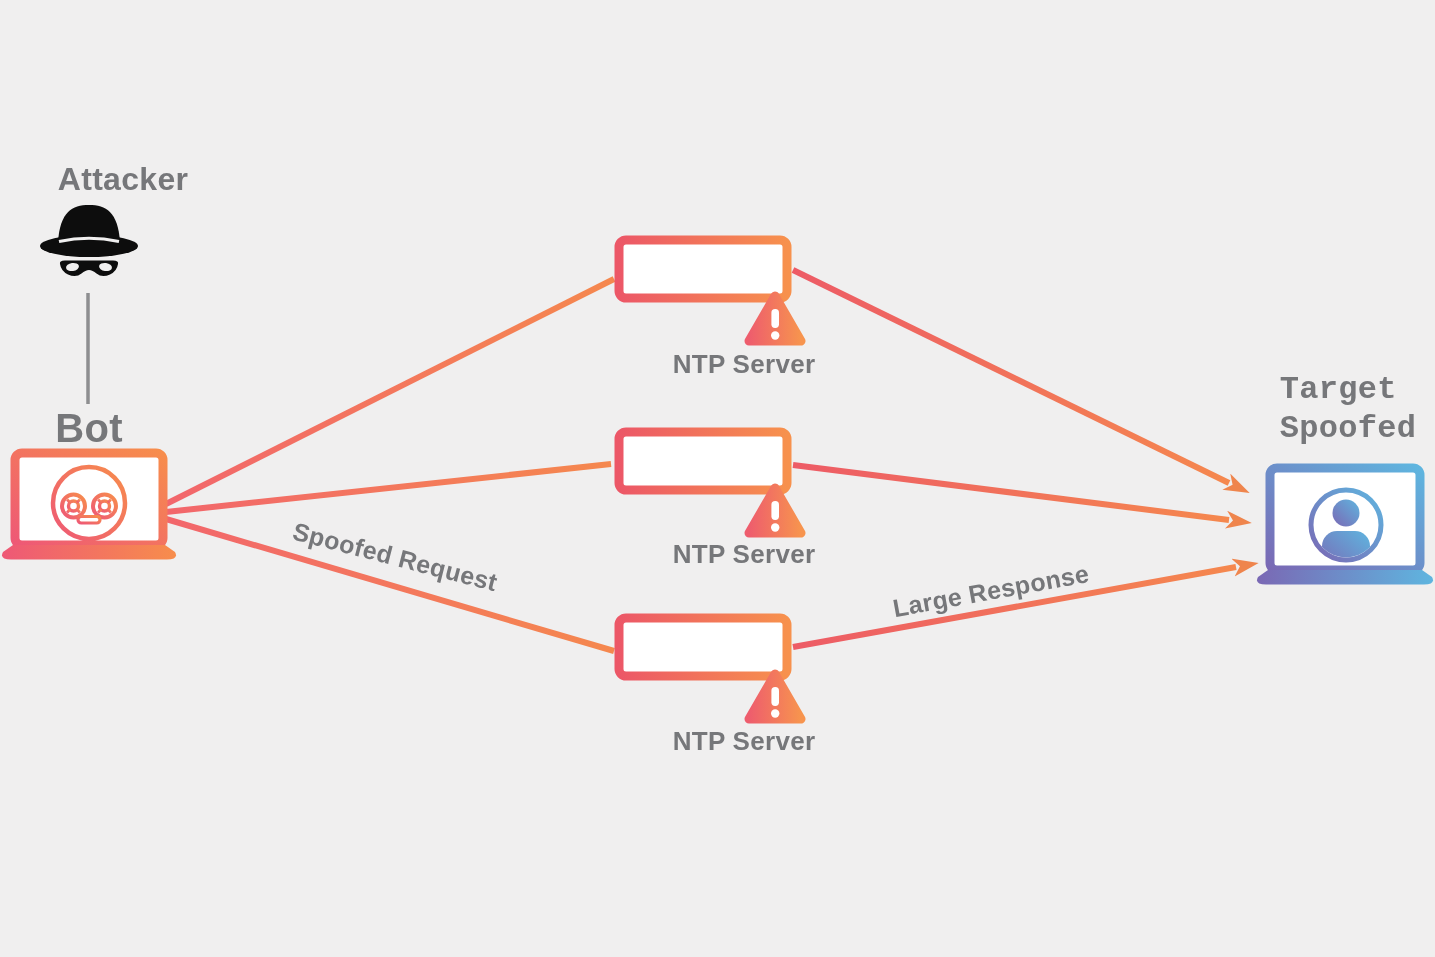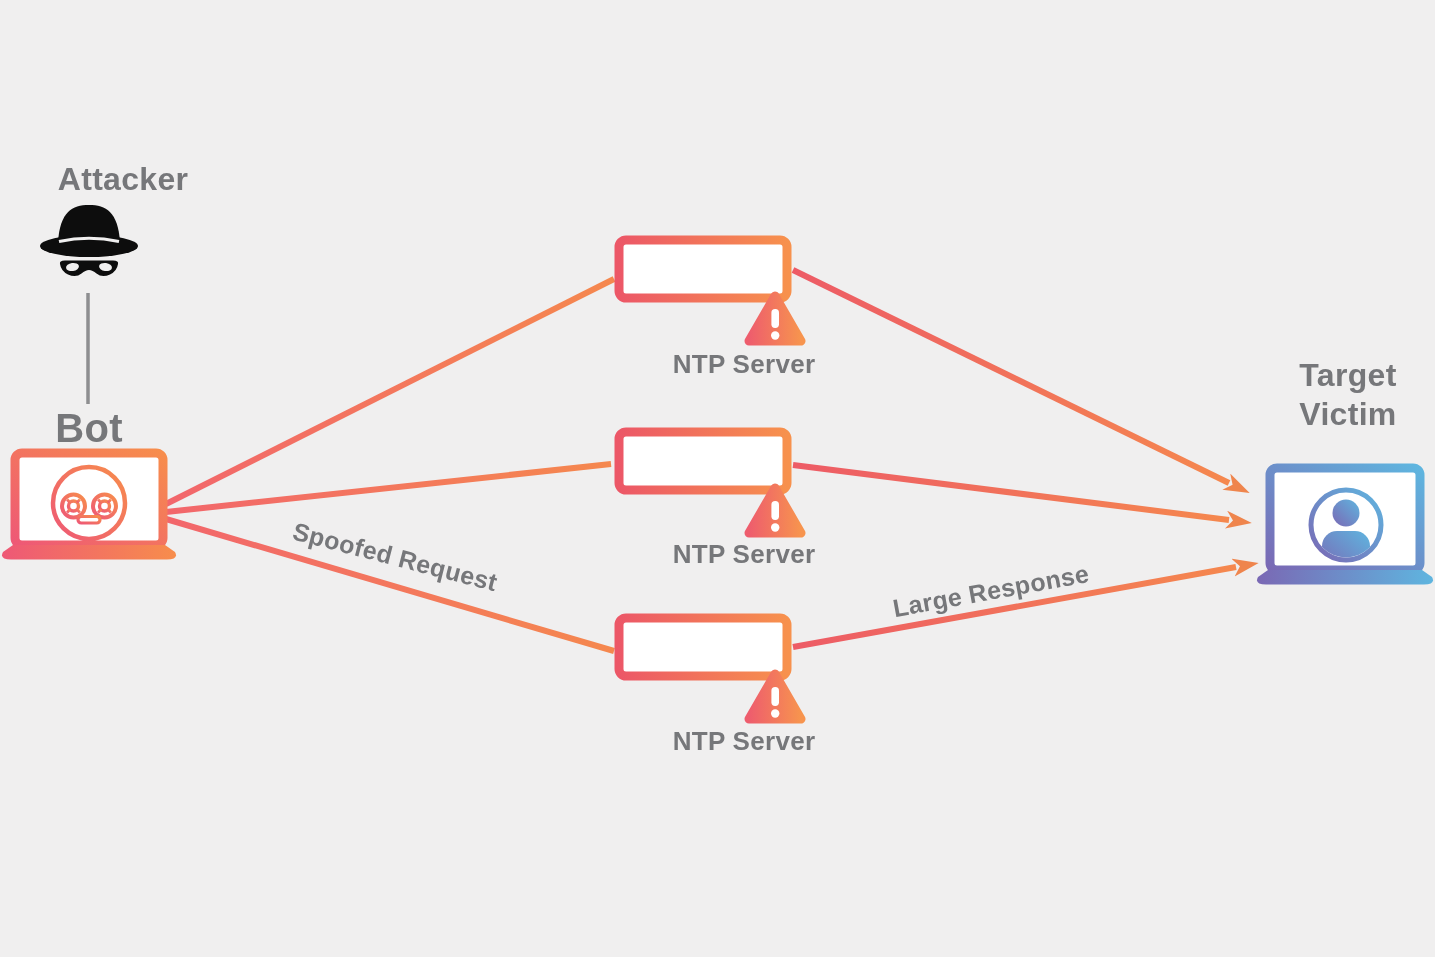--- a/index.html
+++ b/index.html
@@ -18,21 +18,21 @@
     transform:translate(-50%,-50%);
     letter-spacing:.3px;
     user-select:none;
   }
   .lbl-attacker{left:91px;top:179px;font-size:32px;margin-left:32px;}
   .lbl-bot{left:89px;top:428px;font-size:40px;}
   .lbl-server{left:702px;font-size:26px;margin-left:42px;}
   .lbl-server.s1{top:364px;}
   .lbl-server.s2{top:554px;}
   .lbl-server.s3{top:741px;}
-  .lbl-target{left:1348px;top:395px;font-size:32px;line-height:39px;text-align:left;}
+  .lbl-target{left:1348px;top:409px;font-size:32px;line-height:39px;text-align:left;font-family:Liberation Mono, monospace;}
   .lbl-target span{display:block;}
   .lbl-request{left:395px;top:557px;font-size:25px;transform:translate(-50%,-50%) rotate(14.5deg);}
   .lbl-response{left:991px;top:591px;font-size:25px;transform:translate(-50%,-50%) rotate(-10.3deg);}
 </style>
 </head>
 <body>
 
 <div id="stage">
 
   <svg id="wires" width="1435" height="957" viewBox="0 0 1435 957">
@@ -183,18 +183,18 @@
     </g>
   </svg>
 
   <div class="lbl lbl-attacker">Attacker</div>
   <div class="lbl lbl-bot">Bot</div>
   <div class="lbl lbl-server s1">NTP Server</div>
   <div class="lbl lbl-server s2">NTP Server</div>
   <div class="lbl lbl-server s3">NTP Server</div>
   <div class="lbl lbl-target">
     <span>Target</span>
-    <span>Victim</span>
+    <span>Spoofed</span>
   </div>
   <div class="lbl lbl-request">Spoofed Request</div>
   <div class="lbl lbl-response">Large Response</div>
 
 </div>
 
 </body></html>

